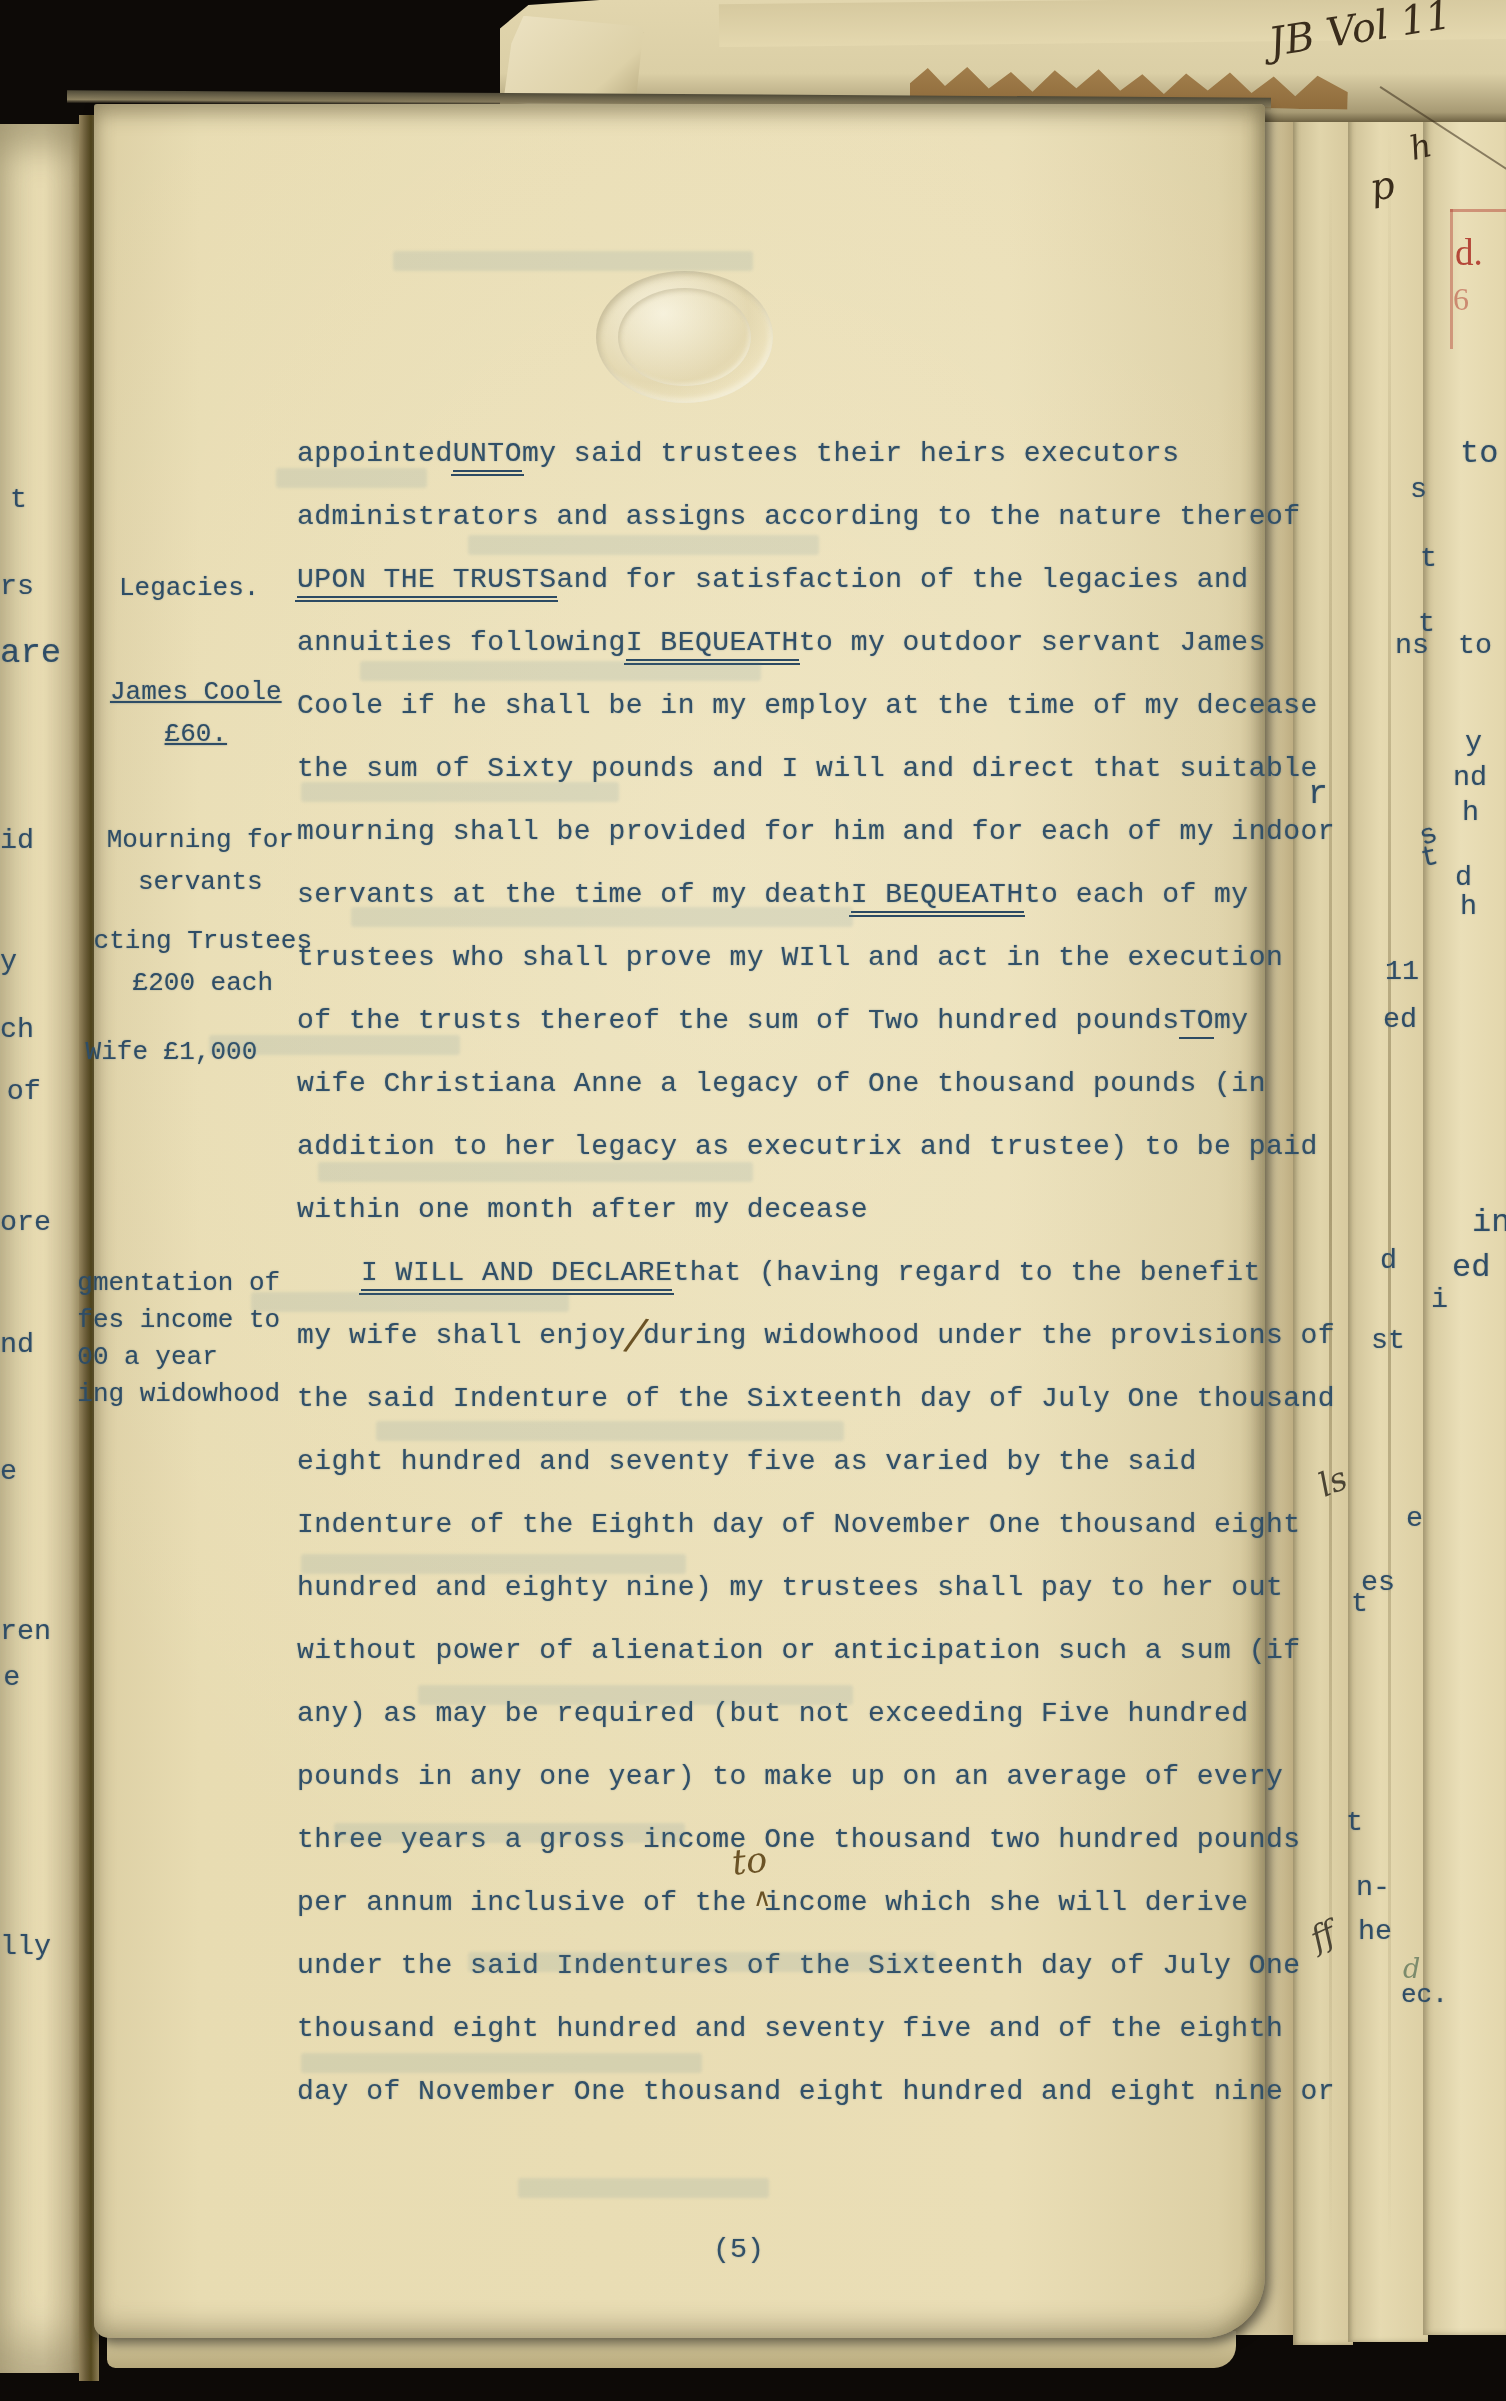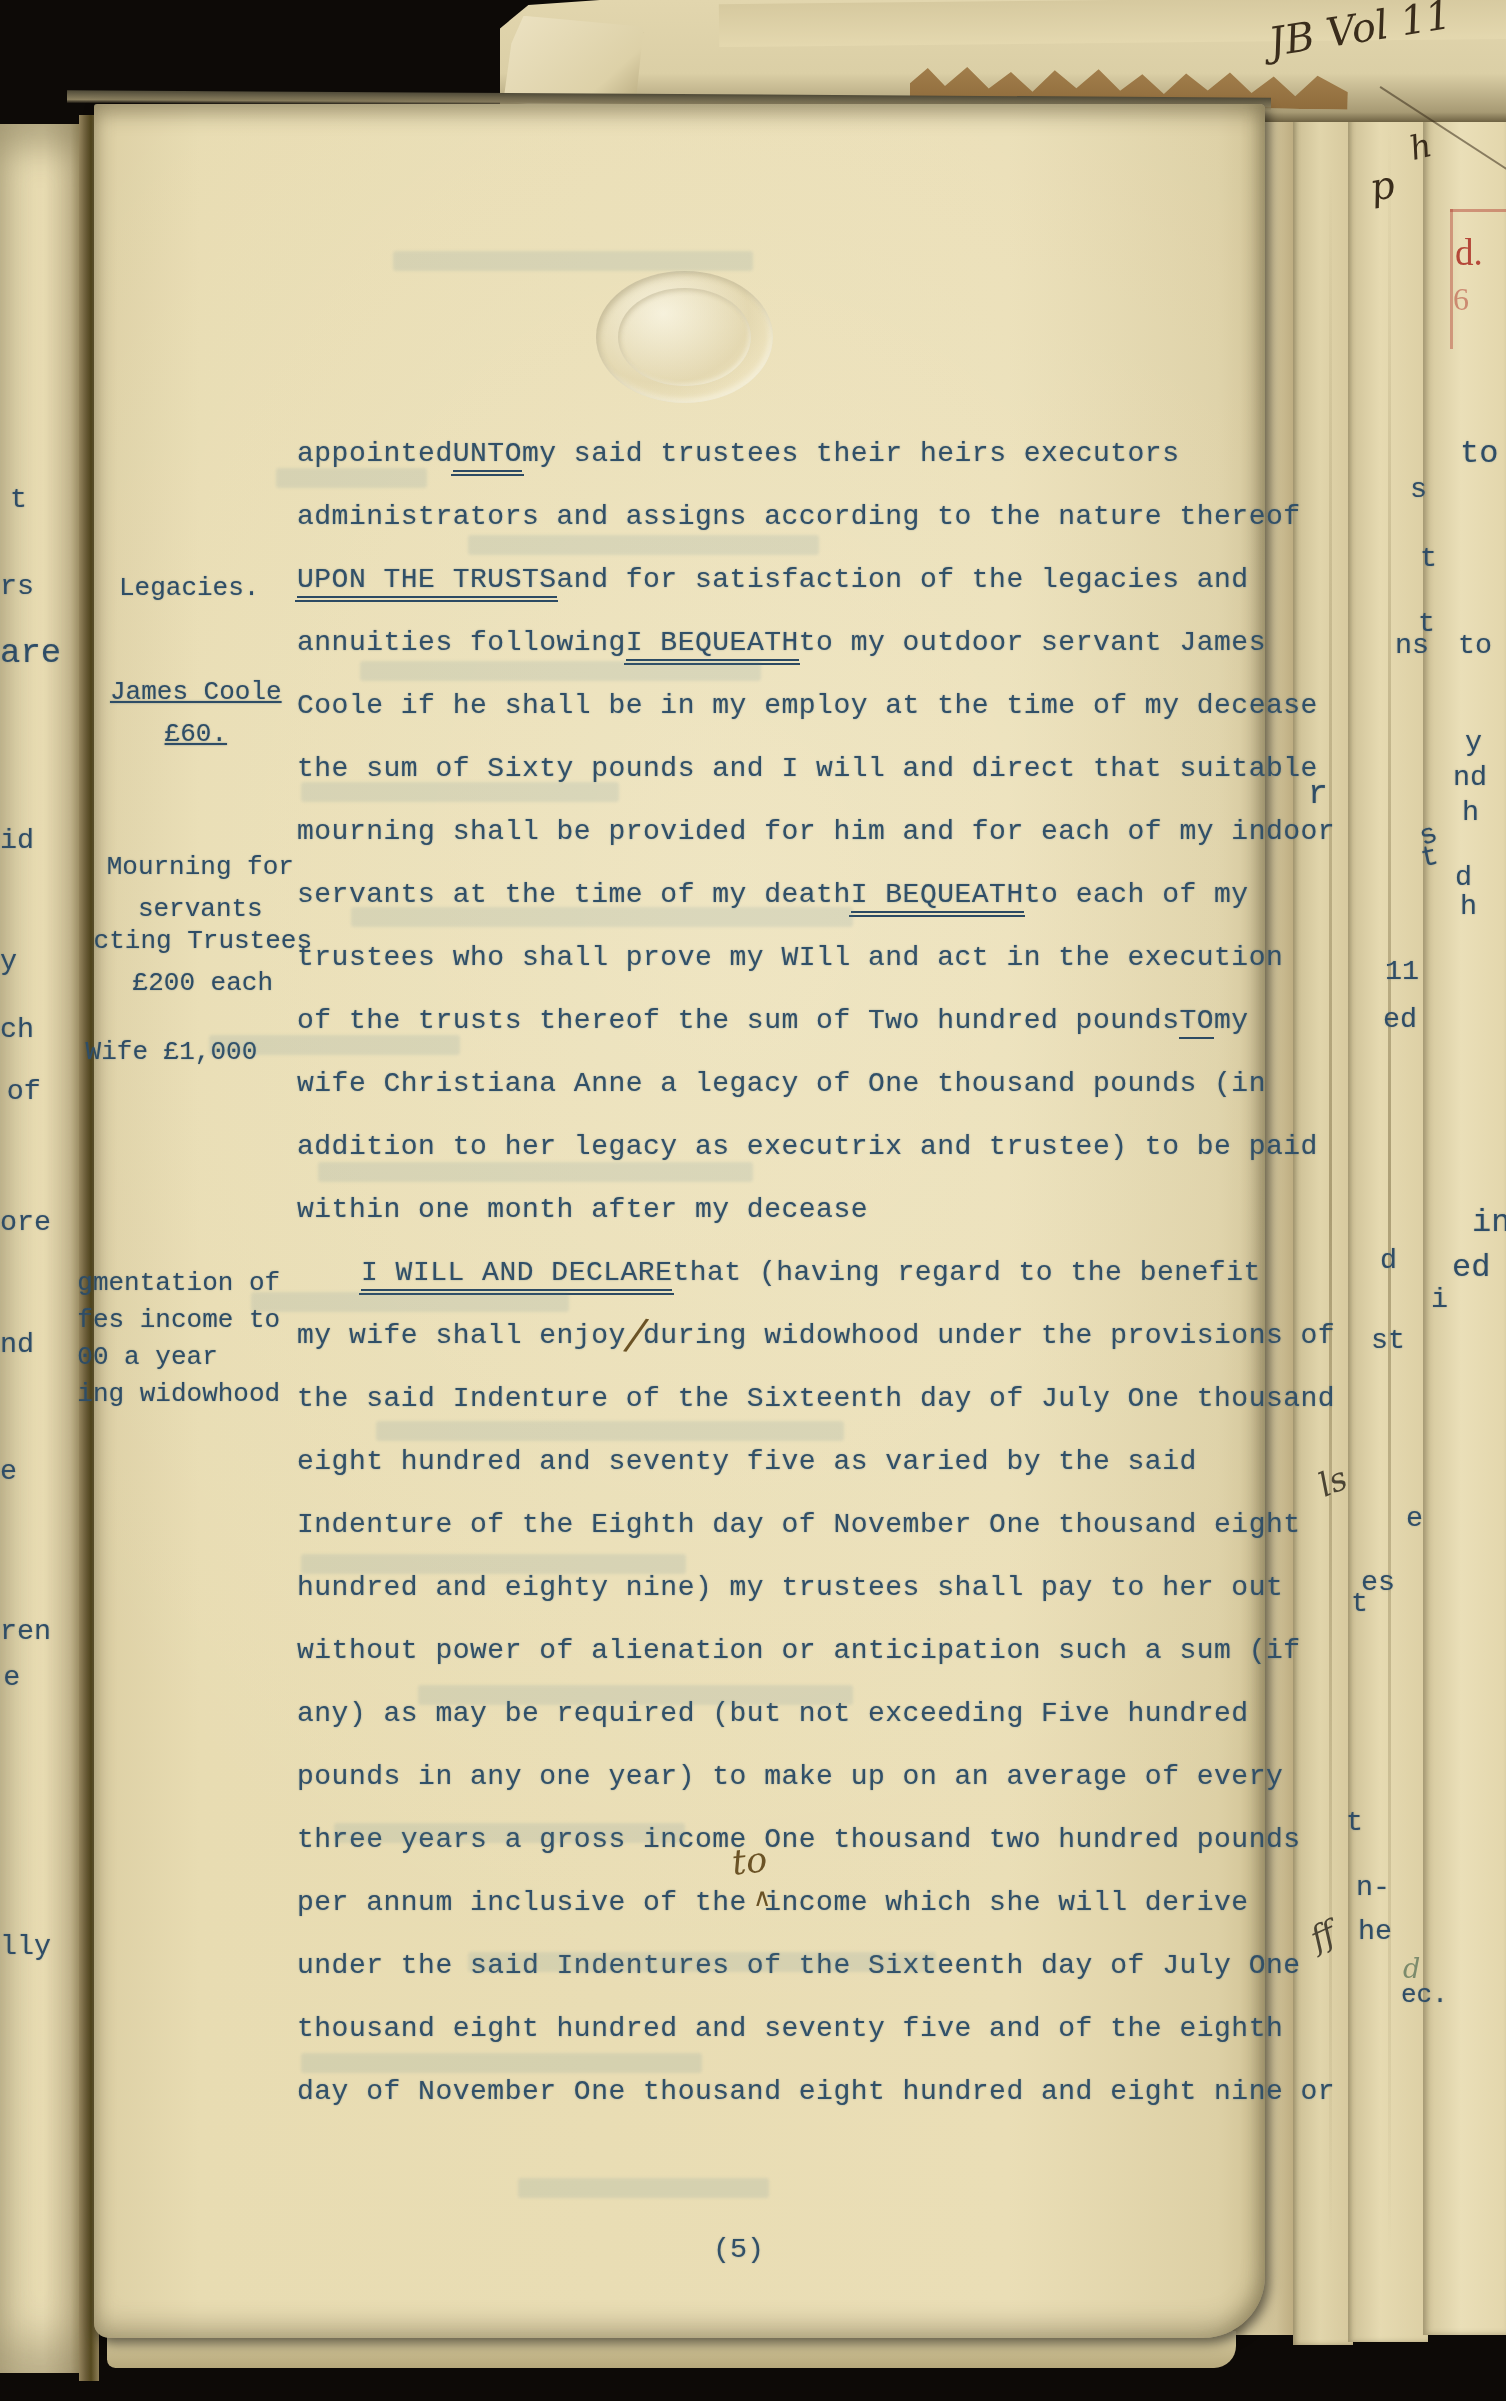--- a/index.html
+++ b/index.html
@@ -58,21 +58,21 @@
     text-shadow:0 0 1.7px rgba(49,80,104,.45);}
   .typed-line.indent{padding-left:64px;}
   .typed-line span{display:inline-block;line-height:normal;}
   .u1{border-bottom:2.5px solid #2c4a63;padding-bottom:0.8px;}
   .u2{position:relative;border-bottom:2.5px solid #2c4a63;padding-bottom:0.8px;}
   .u2::after{content:"";position:absolute;left:-1.7px;right:-1.7px;bottom:-6.7px;height:2.5px;background:#2c4a63;}
   .margin-note{position:absolute;font-size:26px;line-height:42px;color:#2e4d66;white-space:pre;
     text-shadow:0 0 1.7px rgba(46,77,102,.4);}
   .margin-note:nth-of-type(1){left:25px;}
   .margin-note:nth-of-type(2){left:-6.7px;width:217px;text-align:center;text-decoration:underline;}
-  .margin-note:nth-of-type(3){left:-6.7px;width:226px;text-align:center;margin-top:27px;}
+  .margin-note:nth-of-type(3){left:-6.7px;width:226px;text-align:center;}
   .margin-note:nth-of-type(4){left:-16.7px;width:251px;text-align:center;}
   .margin-note:nth-of-type(5){left:-8.4px;}
   .margin-note:nth-of-type(6){left:-16.7px;line-height:37px;}
   .page-number{position:absolute;left:619px;top:2129px;font-size:28.4px;color:#315068;
     text-shadow:0 0 1.7px rgba(49,80,104,.45);}
   
   .frag{position:absolute;white-space:pre;}
   .frag.typed{font-family:"Liberation Mono",monospace;color:#2f4d66;text-shadow:0 0 1.7px rgba(47,77,102,.4);}
   .frag.hand{font-family:"DejaVu Serif",serif;font-style:italic;color:#3a2d1c;}
   .frag.red{font-family:"Liberation Serif",serif;color:#b5483a;}

